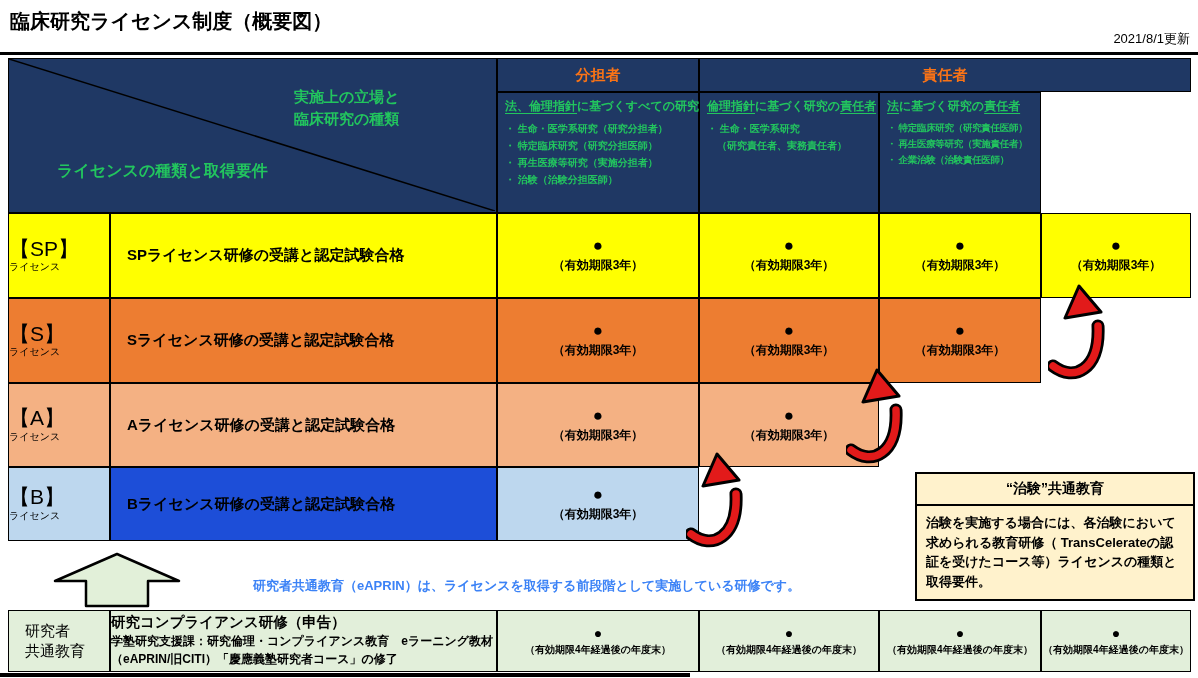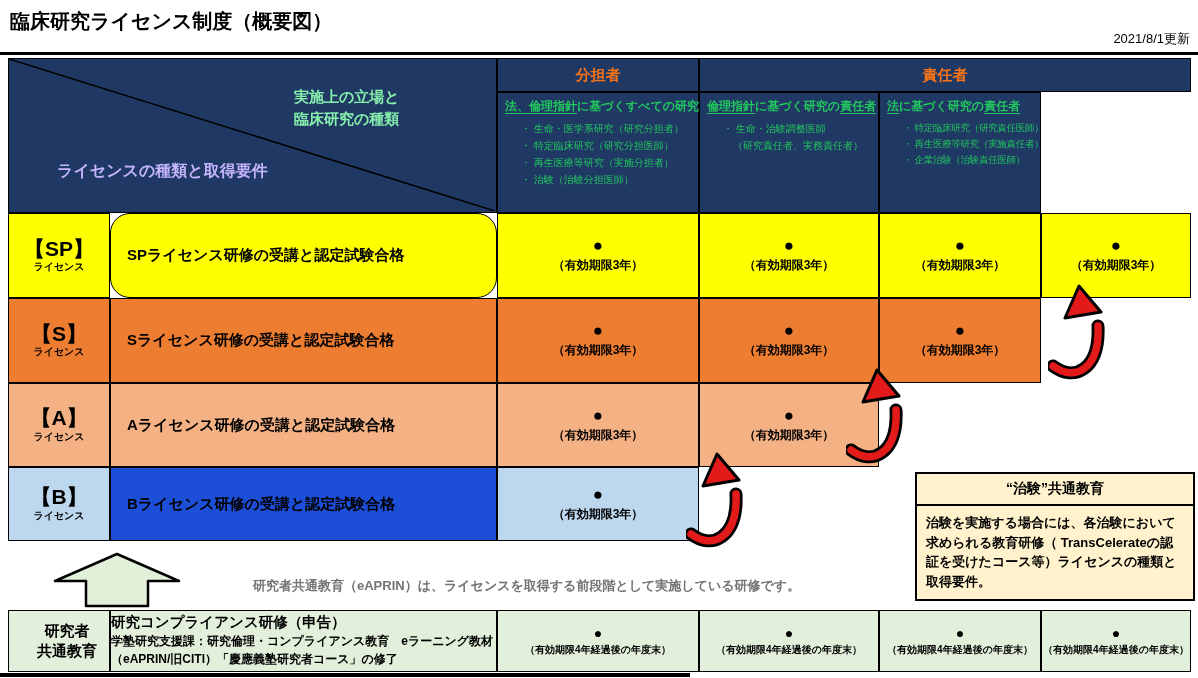--- a/index.html
+++ b/index.html
@@ -4,40 +4,40 @@
 <style>
   html,body{margin:0;padding:0;background:#fff;}
   #stage{position:relative;width:1198px;height:678px;background:#fff;overflow:hidden;
          font-family:"Liberation Sans","DejaVu Sans",sans-serif;color:#000;}
   .abs{position:absolute;box-sizing:border-box;}
   .cell{position:absolute;box-sizing:border-box;border:1.5px solid #000;}
   .band{display:flex;align-items:center;justify-content:center;font-weight:bold;font-size:15px;color:#f97316;}
   .subhead{padding:5px 7px;color:#22c55e;}
   .subtitle{font-size:12px;font-weight:bold;margin-bottom:5px;white-space:nowrap;}
   .u{text-decoration:underline;text-underline-offset:3px;}
-  .blt{font-size:10px;font-weight:normal;line-height:1.7;white-space:nowrap;margin-left:16px;}
+  .blt{font-size:10px;font-weight:bold;line-height:1.7;white-space:nowrap;}
   .blt.tight{font-size:9.5px;letter-spacing:-0.3px;}
   .blt.big{font-size:11.5px;line-height:2.0;}
   .blt.indent{padding-left:10px;}
-  .labelcell{display:flex;flex-direction:column;align-items:center;justify-content:center;font-weight:bold;}
+  .labelcell{display:flex;flex-direction:column;justify-content:center;font-weight:normal;}
   .tag{font-size:21px;line-height:1.1;}
   .tagsub{font-size:10px;}
   .desccell{display:flex;align-items:center;padding-left:16px;font-weight:bold;font-size:15px;}
   .dotcell{display:flex;flex-direction:column;align-items:center;justify-content:center;gap:3px;text-align:center;}
   .dot{font-size:17px;line-height:1;}
   .note3{font-size:12px;font-weight:bold;white-space:nowrap;}
   .dotcell.small .dot{font-size:14px;}
   .dotcell.small .note3{font-size:10px;}
-  .corner-top{position:absolute;left:285px;top:27px;font-weight:bold;font-size:15px;line-height:1.45;color:#86efac;}
-  .corner-bottom{position:absolute;left:48px;top:102px;font-weight:bold;font-size:16px;color:#c4b5fd;white-space:nowrap;}
+  .corner-top{position:absolute;left:285px;top:27px;font-weight:bold;font-size:15px;line-height:1.45;color:#22c55e;}
+  .corner-bottom{position:absolute;left:48px;top:102px;font-weight:bold;font-size:16px;color:#22c55e;white-space:nowrap;}
   .page-title{position:absolute;left:10px;top:8px;font-size:20px;font-weight:bold;white-space:nowrap;}
   .updated{position:absolute;right:8px;top:30px;font-size:13px;}
   .title-rule{position:absolute;left:0;top:52px;width:1198px;height:2.5px;background:#000;}
   .bottom-bar{position:absolute;left:0;top:673px;width:690px;height:4px;background:#000;}
-  .prereq-note{position:absolute;left:253px;top:577px;font-size:13px;font-weight:bold;color:#737373;white-space:nowrap;}
+  .prereq-note{position:absolute;left:253px;top:577px;font-size:13px;font-weight:bold;color:#3b82f6;white-space:nowrap;}
   .tbox{position:absolute;left:915px;top:472px;width:276px;height:125px;border:2px solid #000;background:#FFF2CC;}
   .tbox-title{height:32px;border-bottom:2px solid #000;display:flex;align-items:center;justify-content:center;
               font-size:14px;font-weight:bold;box-sizing:border-box;}
   .tbox-body{padding:7px 9px;font-size:13px;font-weight:bold;line-height:1.5;text-align:left;}
   .commonlabel{font-size:15px;line-height:1.35;}
   .commontitle{font-size:14.5px;font-weight:bold;line-height:1.2;}
   .commonsub{font-size:12px;font-weight:600;line-height:1.5;white-space:nowrap;}
   .commondesc{display:flex;flex-direction:column;justify-content:center;}
   svg{display:block;}
 </style>
@@ -66,35 +66,35 @@
 
   <div class="cell subhead" style="left: 497px; top: 92px; width: 202px; height: 121px; background-color: rgb(31, 56, 100);">
     <div class="subtitle"><span class="u">法、倫理指針</span><span>に基づくすべての研究</span></div>
     <div class="blt">・ 生命・医学系研究（研究分担者）</div>
     <div class="blt">・ 特定臨床研究（研究分担医師）</div>
     <div class="blt">・ 再生医療等研究（実施分担者）</div>
     <div class="blt">・ 治験（治験分担医師）</div>
   </div>
   <div class="cell subhead" style="left: 699px; top: 92px; width: 180px; height: 121px; background-color: rgb(31, 56, 100);">
     <div class="subtitle"><span class="u">倫理指針</span><span>に基づく研究の</span><span class="u">責任者</span></div>
-    <div class="blt">・ 生命・治験調整医師</div>
+    <div class="blt">・ 生命・医学系研究</div>
     <div class="blt indent">（研究責任者、実務責任者）</div>
   </div>
   <div class="cell subhead" style="left: 879px; top: 92px; width: 162px; height: 121px; background-color: rgb(31, 56, 100);">
     <div class="subtitle"><span class="u">法</span><span>に基づく研究の</span><span class="u">責任者</span></div>
     <div class="blt tight">・ 特定臨床研究（研究責任医師）</div>
     <div class="blt tight">・ 再生医療等研究（実施責任者）</div>
     <div class="blt tight">・ 企業治験（治験責任医師）</div>
   </div>
 
   <div class="cell labelcell" style="left: 8px; top: 213px; width: 102px; height: 85px; background-color: rgb(255, 255, 0);">
     <div class="tag">【SP】</div>
       <div class="tagsub">ライセンス</div>
   </div>
-  <div class="cell desccell" style="left: 110px; top: 213px; width: 387px; height: 85px; background-color: rgb(255, 255, 0); border-radius: 20px;">SPライセンス研修の受講と認定試験合格</div>
+  <div class="cell desccell" style="left: 110px; top: 213px; width: 387px; height: 85px; background-color: rgb(255, 255, 0);">SPライセンス研修の受講と認定試験合格</div>
   <div class="cell dotcell" style="left: 497px; top: 213px; width: 202px; height: 85px; background-color: rgb(255, 255, 0);">
       <span class="dot">●</span>
       <span class="note3">（有効期限3年）</span>
     </div>
   <div class="cell dotcell" style="left: 699px; top: 213px; width: 180px; height: 85px; background-color: rgb(255, 255, 0);">
       <span class="dot">●</span>
       <span class="note3">（有効期限3年）</span>
     </div>
   <div class="cell dotcell" style="left: 879px; top: 213px; width: 162px; height: 85px; background-color: rgb(255, 255, 0);">
       <span class="dot">●</span>

